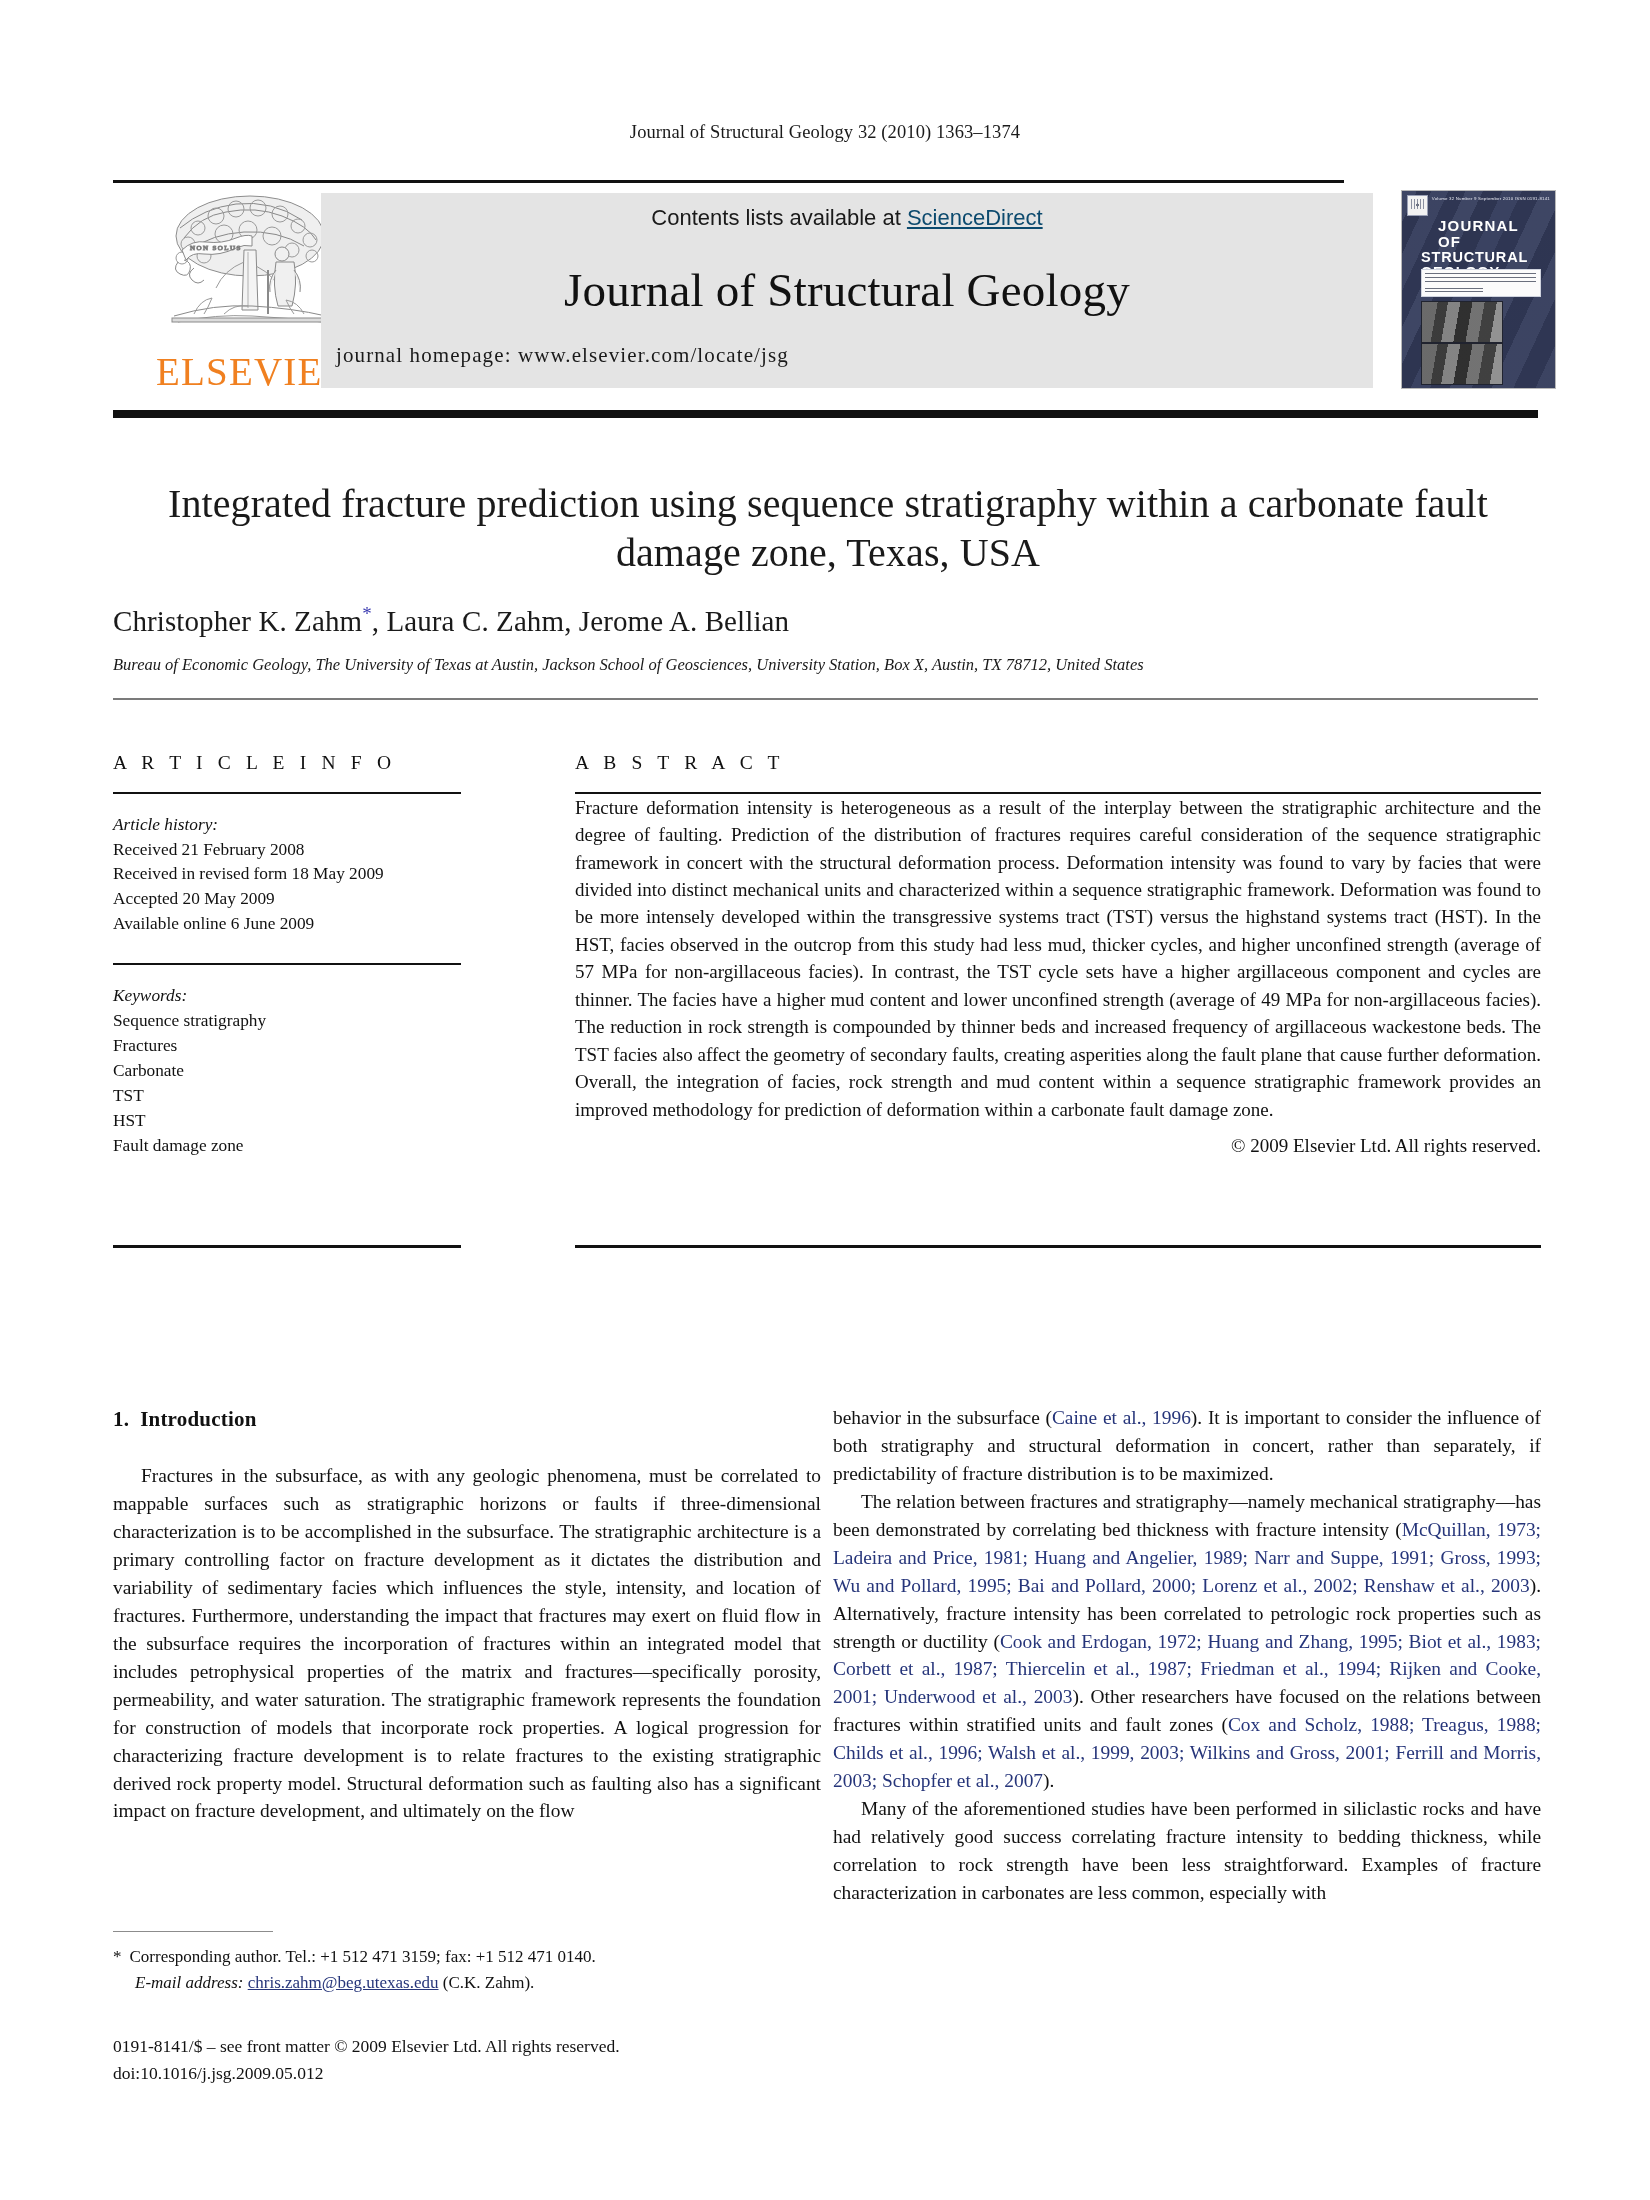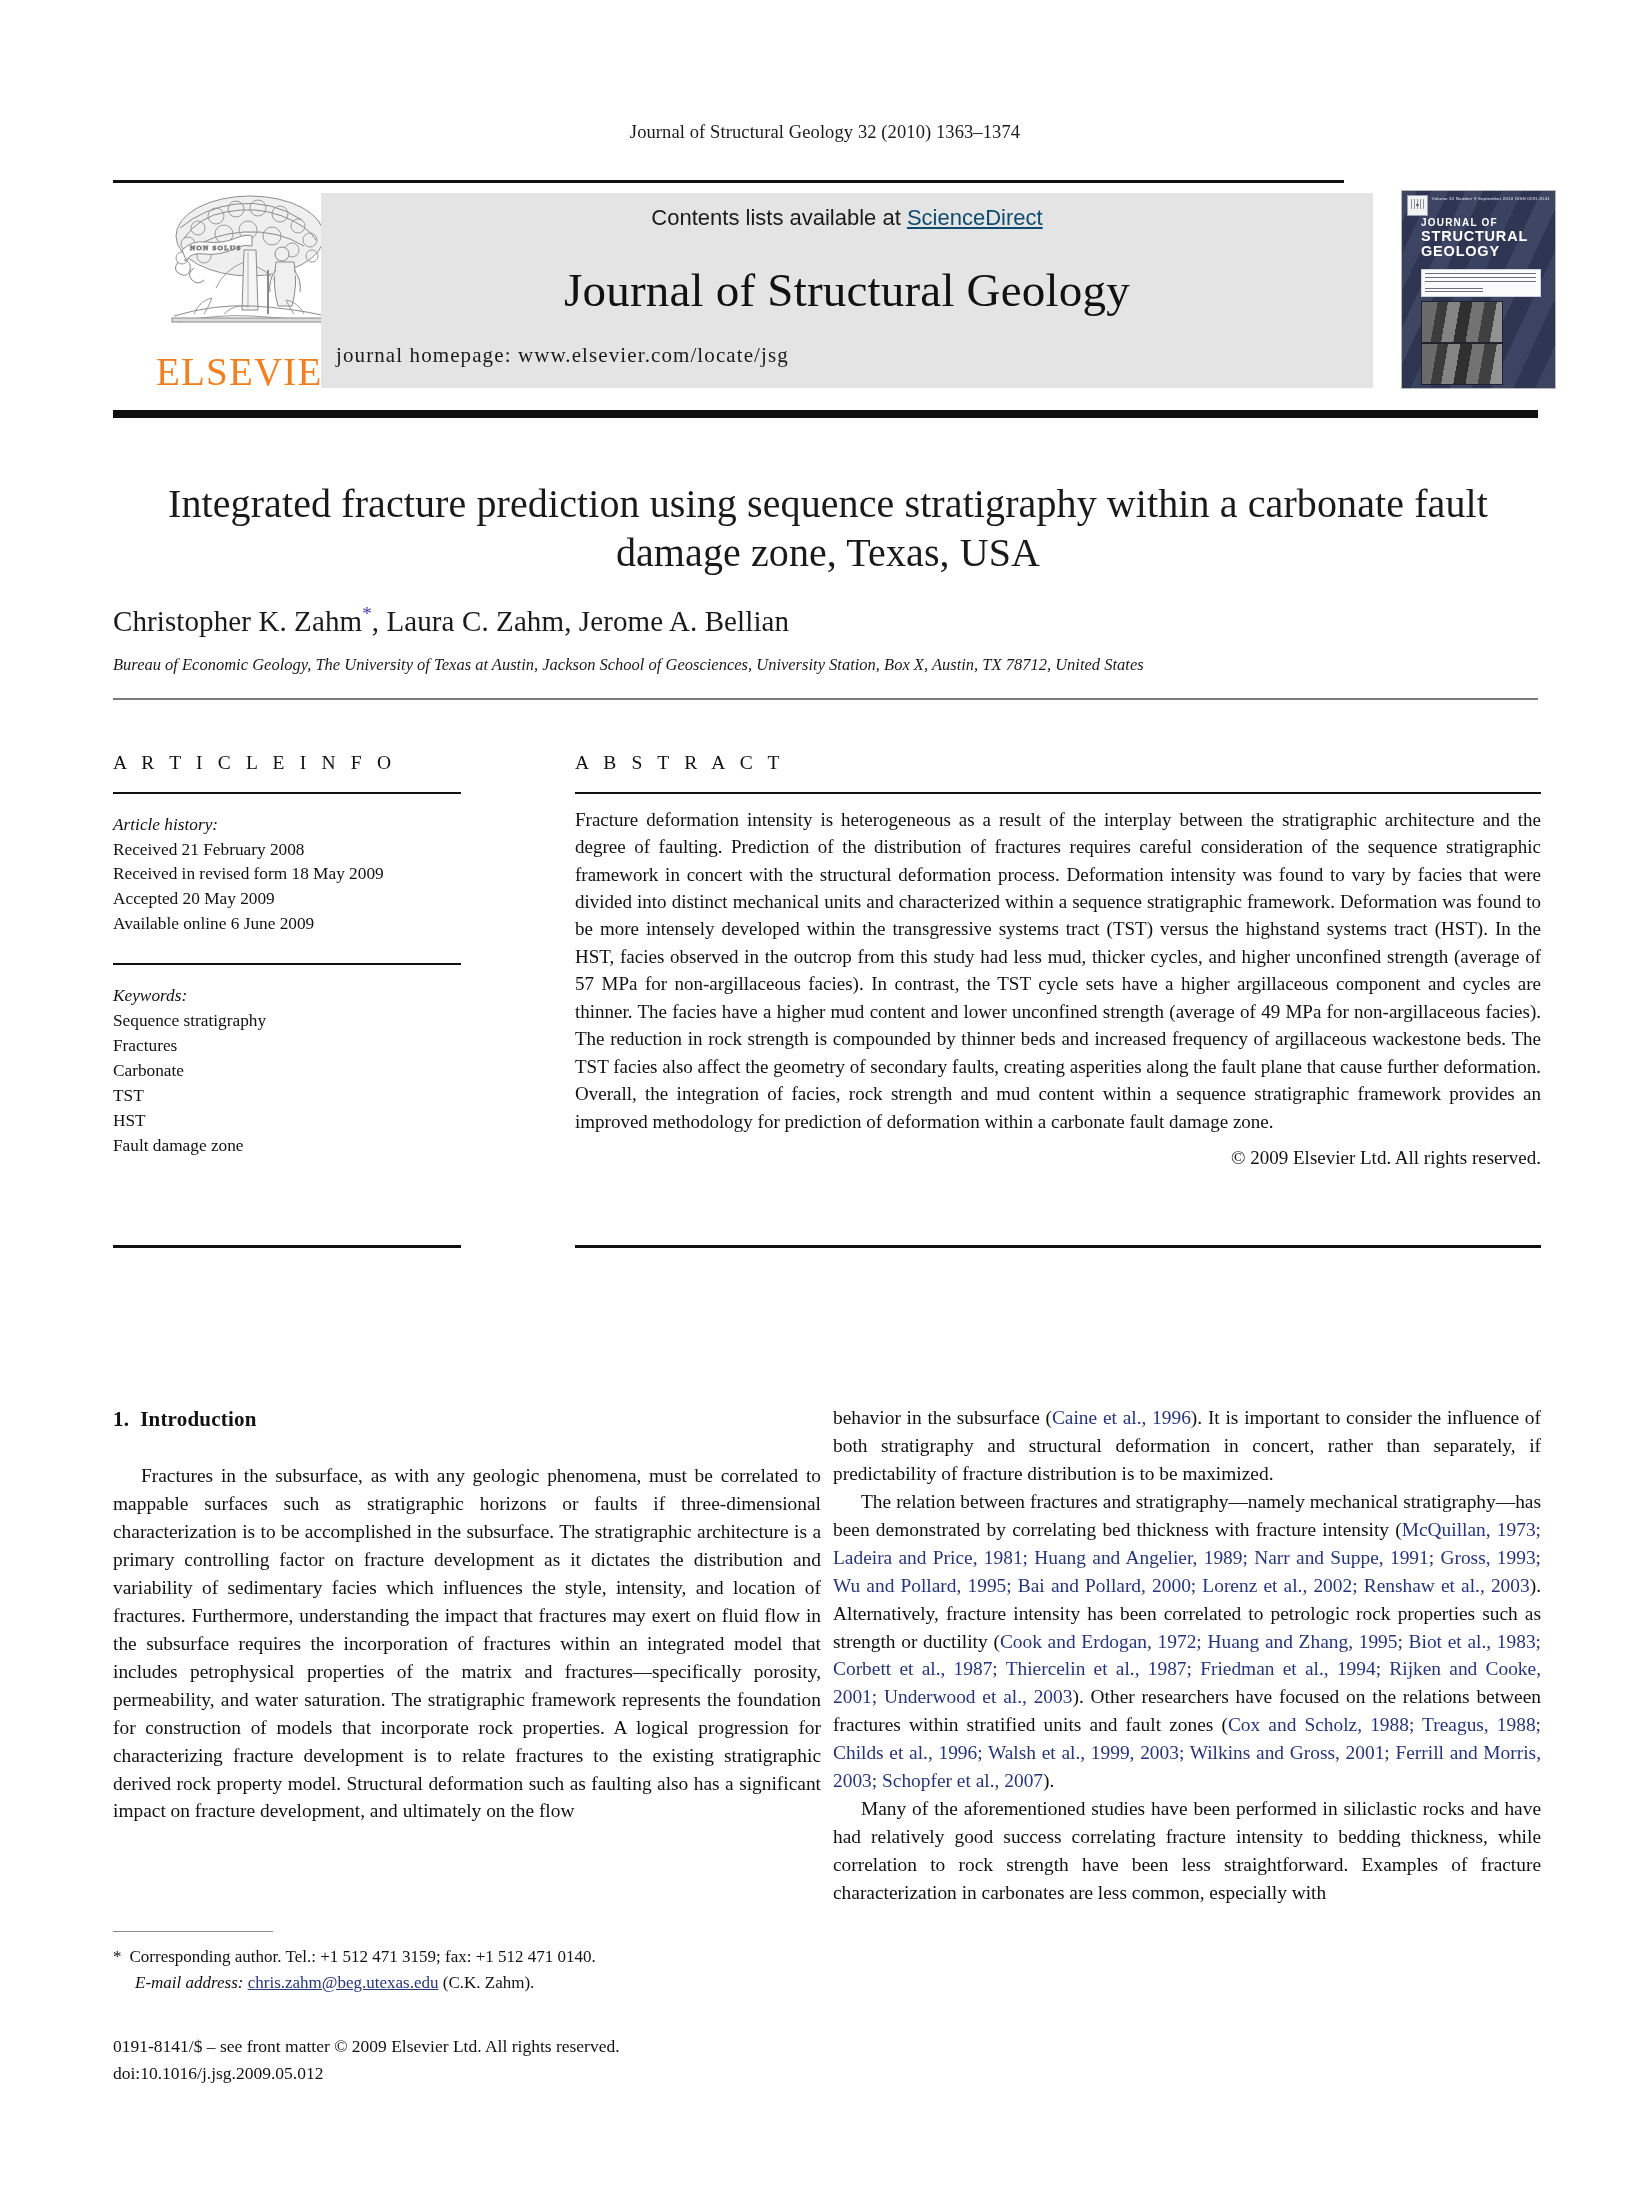--- a/index.html
+++ b/index.html
@@ -157,21 +157,21 @@
       repeating-linear-gradient(90deg, #8a8fa0 0 1px, transparent 1px 3px);
   }
   .cover-title {
     position: absolute;
     left: 19px; top: 27px; right: 10px;
     font-family: "Liberation Sans", sans-serif;
     font-weight: bold;
     color: #fff;
     line-height: 1.06;
   }
-  .cover-title .l1 { font-size: 10px; letter-spacing: 1.2px; }
+  .cover-title .l1 { font-size: 15px; letter-spacing: 1.2px; margin-left: 17px; }
   .cover-title .l2 { font-size: 14.5px; letter-spacing: .8px; }
   .cover-title .l3 { font-size: 14.5px; letter-spacing: .8px; }
   .cover-whitebox {
     position: absolute;
     left: 19px; top: 78px;
     width: 118px; height: 26px;
     background: #fbfbfb;
     border: 1px solid #cfd3de;
   }
   .cover-whitebox::after {
@@ -281,21 +281,21 @@
   .hr-blk.thin { height: 1.6px; }
   .info-block {
     margin-top: 19px;
     font-size: 17.3px;
     line-height: 1.44;
     color: #111;
   }
   .info-block .ital { font-style: italic; }
   .hr-blk.sep { margin-top: 26px; }
   .abstract-body {
-    margin-top: 12px;
+    margin-top: 0;
     font-size: 19px;
     line-height: 1.445;
     text-align: justify;
     color: #111;
   }
   .copyright {
     margin-top: 12px;
     font-size: 19px;
     text-align: right;
     color: #111;

